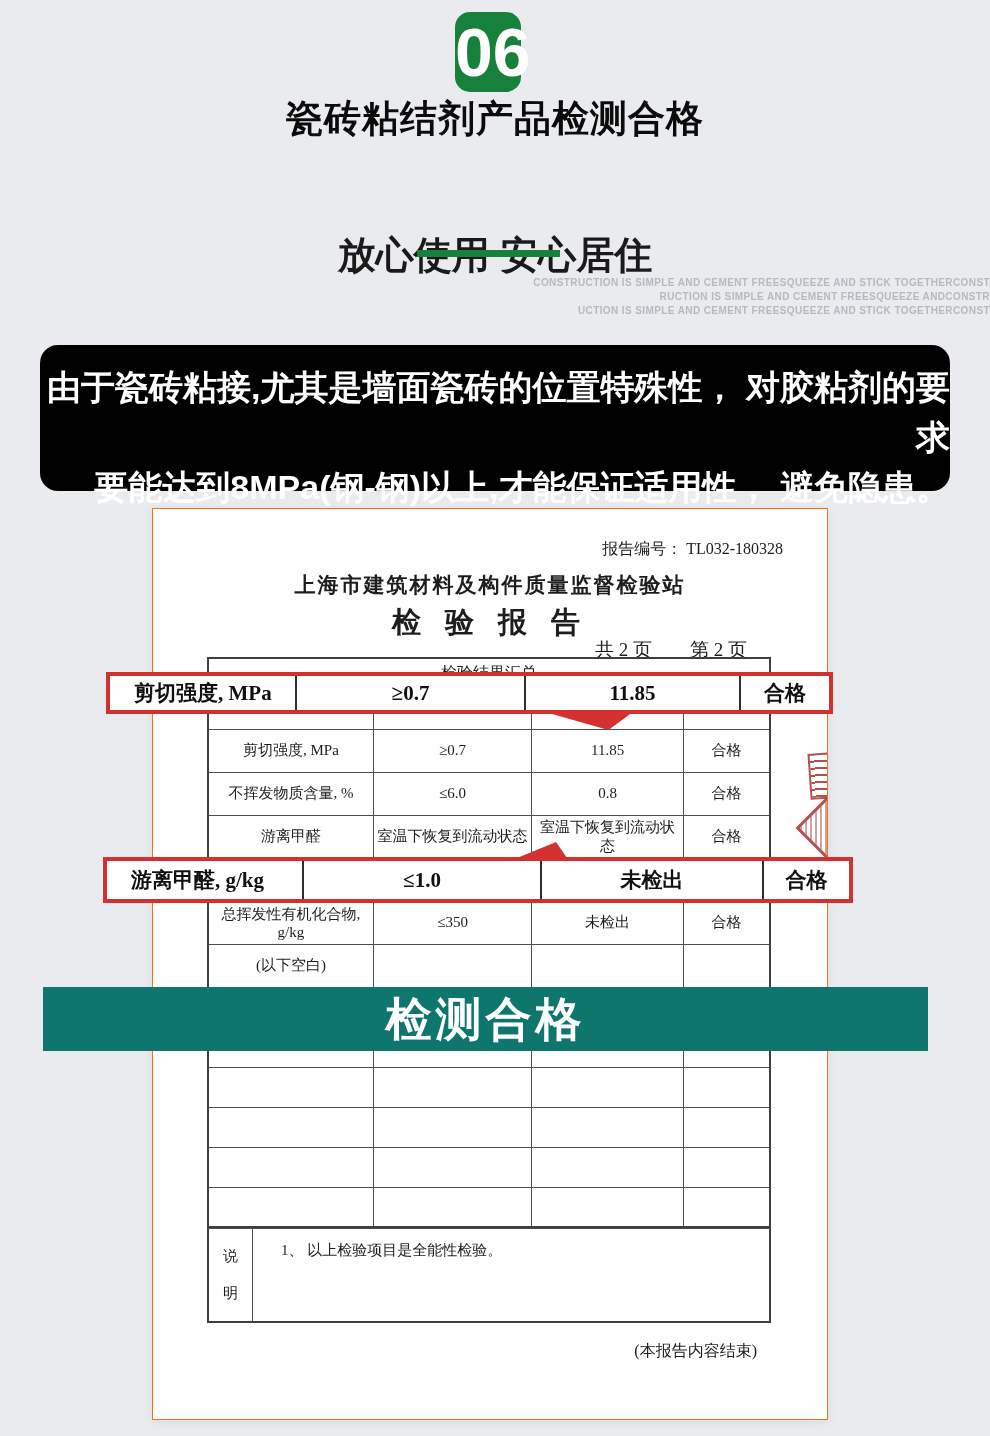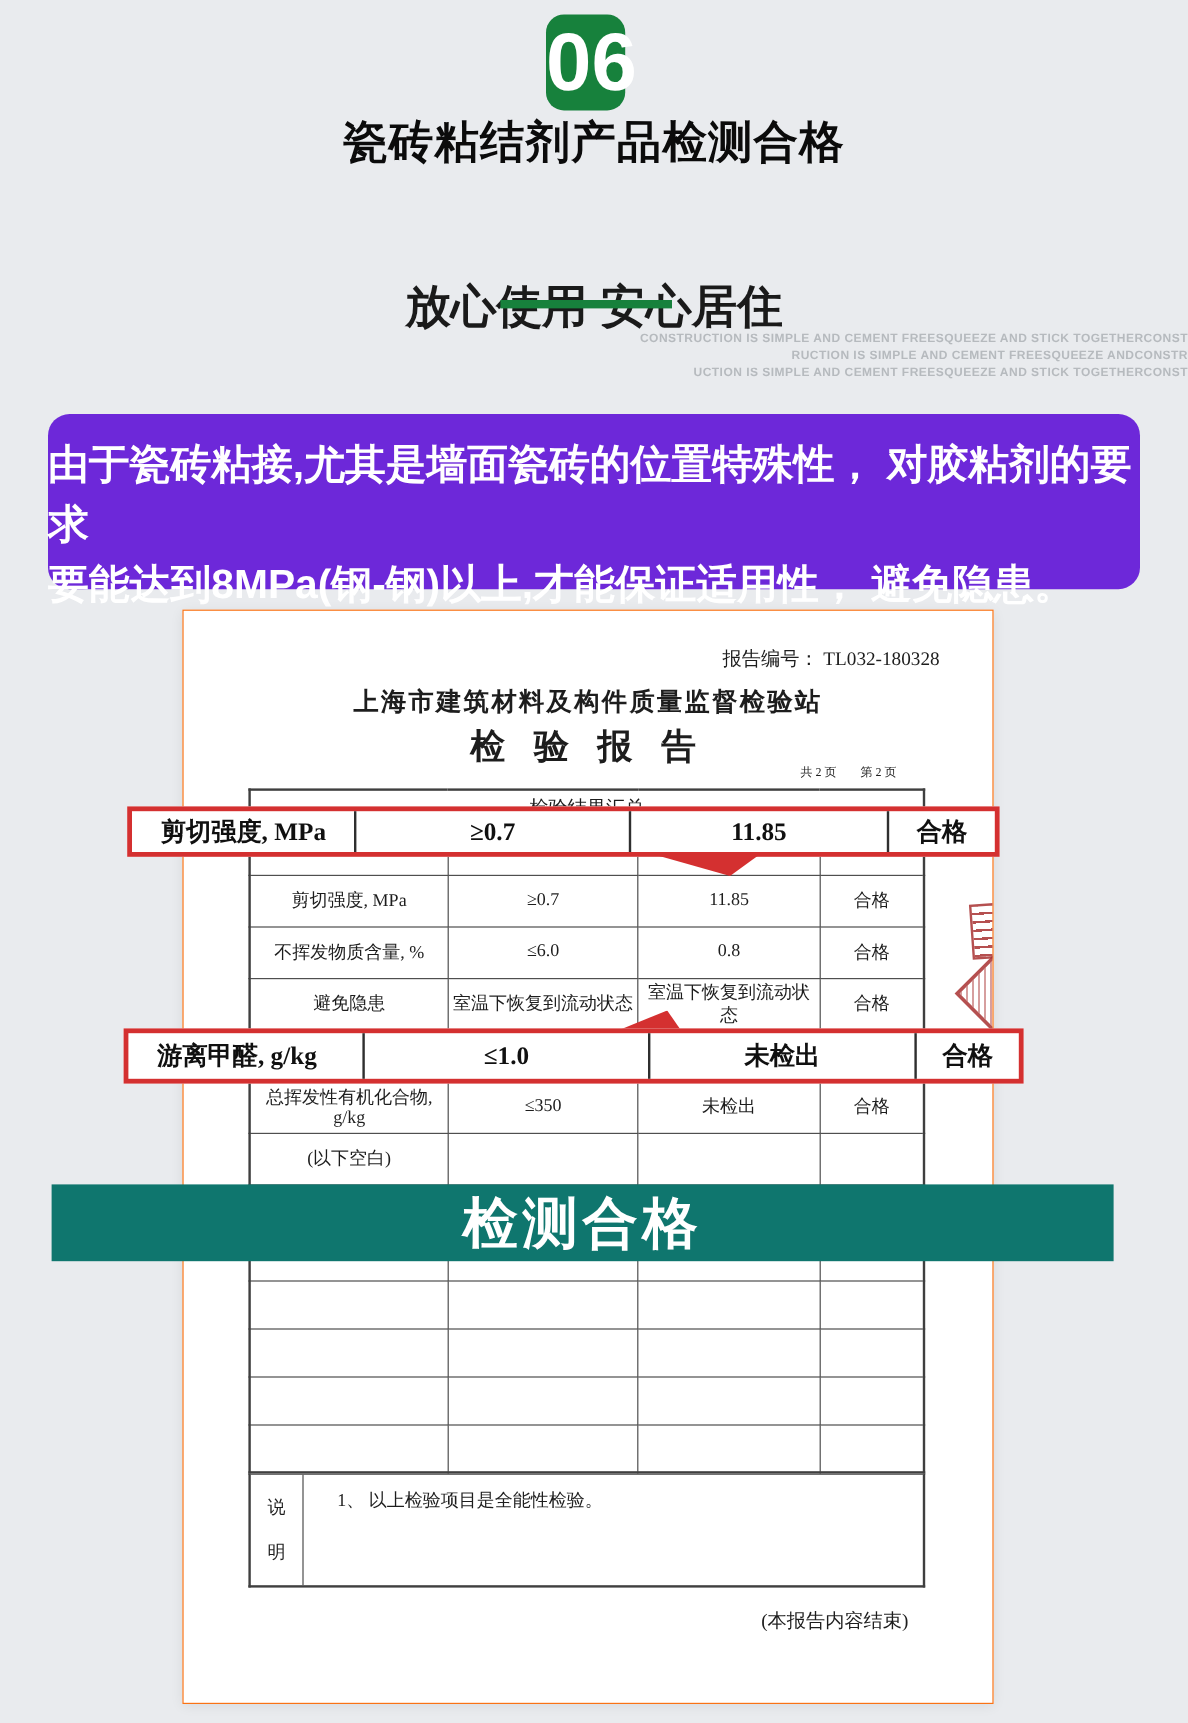--- a/index.html
+++ b/index.html
@@ -28,22 +28,22 @@
     background:#17813c;
   }
   .en-lines {
     position:absolute; left:0; top:276px; width:100%;
     text-align:right; font-size:10px; line-height:14px; font-weight:bold;
     color:#b6babe; letter-spacing:0.4px;
   }
   
   .notice {
     position:absolute; left:40px; top:345px; width:910px; height:146px;
-    background:#6d28d9; border-radius:18px; color:#fff;
-    text-align:left; padding-top:17px;
+    background:#000000; border-radius:18px; color:#fff;
+    text-align:right; padding-top:17px;
     font-size:34px; font-weight:bold; line-height:50px;
   }
   
   .doc {
     position:absolute; left:152px; top:508px; width:676px; height:912px;
     background:#ffffff; border:1px solid #f97316;
     box-shadow:0 2px 10px rgba(0,0,0,0.07);
     font-family:"Liberation Serif", serif; color:#1d1d1d;
     overflow:hidden;
   }
@@ -51,21 +51,21 @@
   .org {
     position:absolute; top:62px; left:0; width:100%; text-align:center;
     font-size:21px; font-weight:bold; font-family:"Liberation Sans", sans-serif;
     letter-spacing:2px;
   }
   .doc-title {
     position:absolute; top:94px; left:0; width:100%; text-align:center;
     font-size:29px; font-weight:bold; letter-spacing:8px;
     font-family:"Liberation Sans", sans-serif;
   }
-  .page-info { position:absolute; top:128px; right:80px; font-size:10px;margin-left:35px; }
+  .page-info { position:absolute; top:128px; right:80px; font-size:19px;margin-left:35px; }
   .tbl-wrap { position:absolute; left:54px; top:148px; width:564px; }
   table.result { border-collapse:collapse; width:564px; border:2px solid #3f3f3f; }
   table.result td {
     border:1px solid #4f4f4f; text-align:center; vertical-align:middle;
     font-size:15px; padding:0 2px;
   }
   tr.t-title td { height:30px; font-size:16px; }
   tr.t-hidden td { height:41px; }
   tr.t-data td { height:43px; }
   tr.t-empty td { height:40px; }
@@ -168,21 +168,21 @@
           <td>11.85</td>
           <td>合格</td>
         </tr>
         <tr class="t-data">
           <td>不挥发物质含量, %</td>
           <td>≤6.0</td>
           <td>0.8</td>
           <td>合格</td>
         </tr>
         <tr class="t-data">
-          <td>避免隐患</td>
+          <td>游离甲醛</td>
           <td>室温下恢复到流动状态</td>
           <td>室温下恢复到流动状态</td>
           <td>合格</td>
         </tr>
         <tr class="t-data">
           <td>游离甲醛, g/kg</td>
           <td>≤1.0</td>
           <td>未检出</td>
           <td>合格</td>
         </tr>

